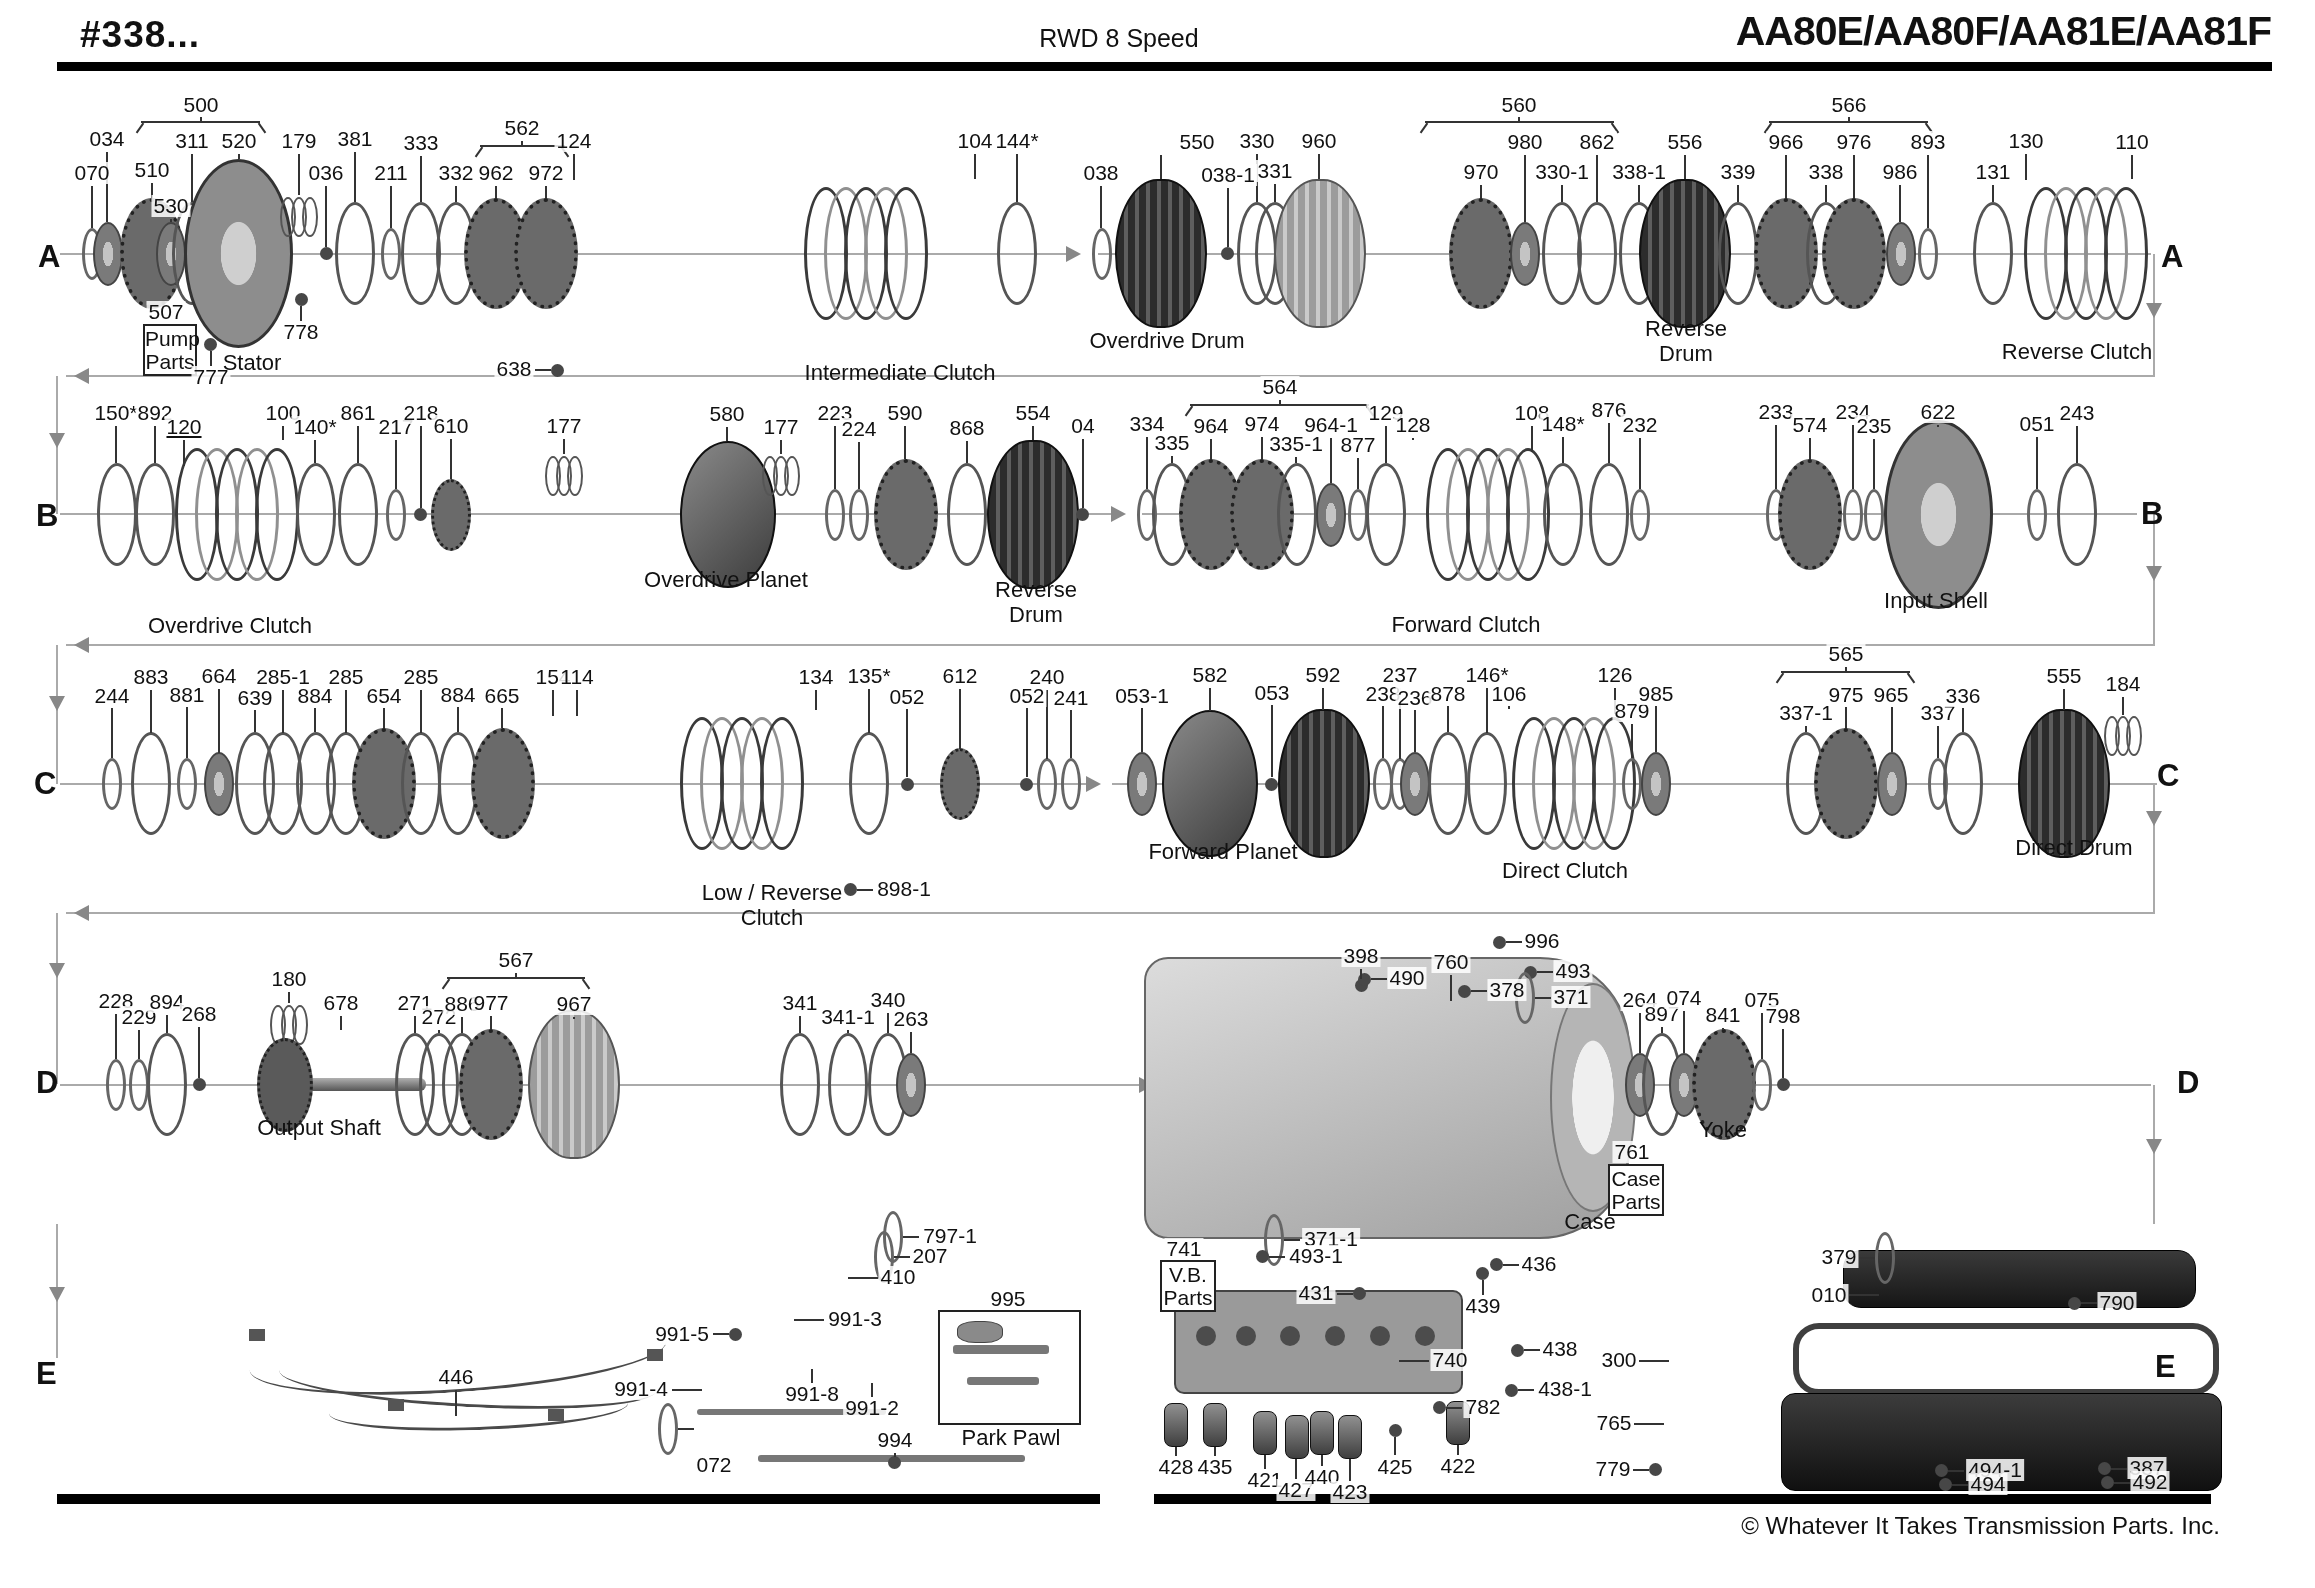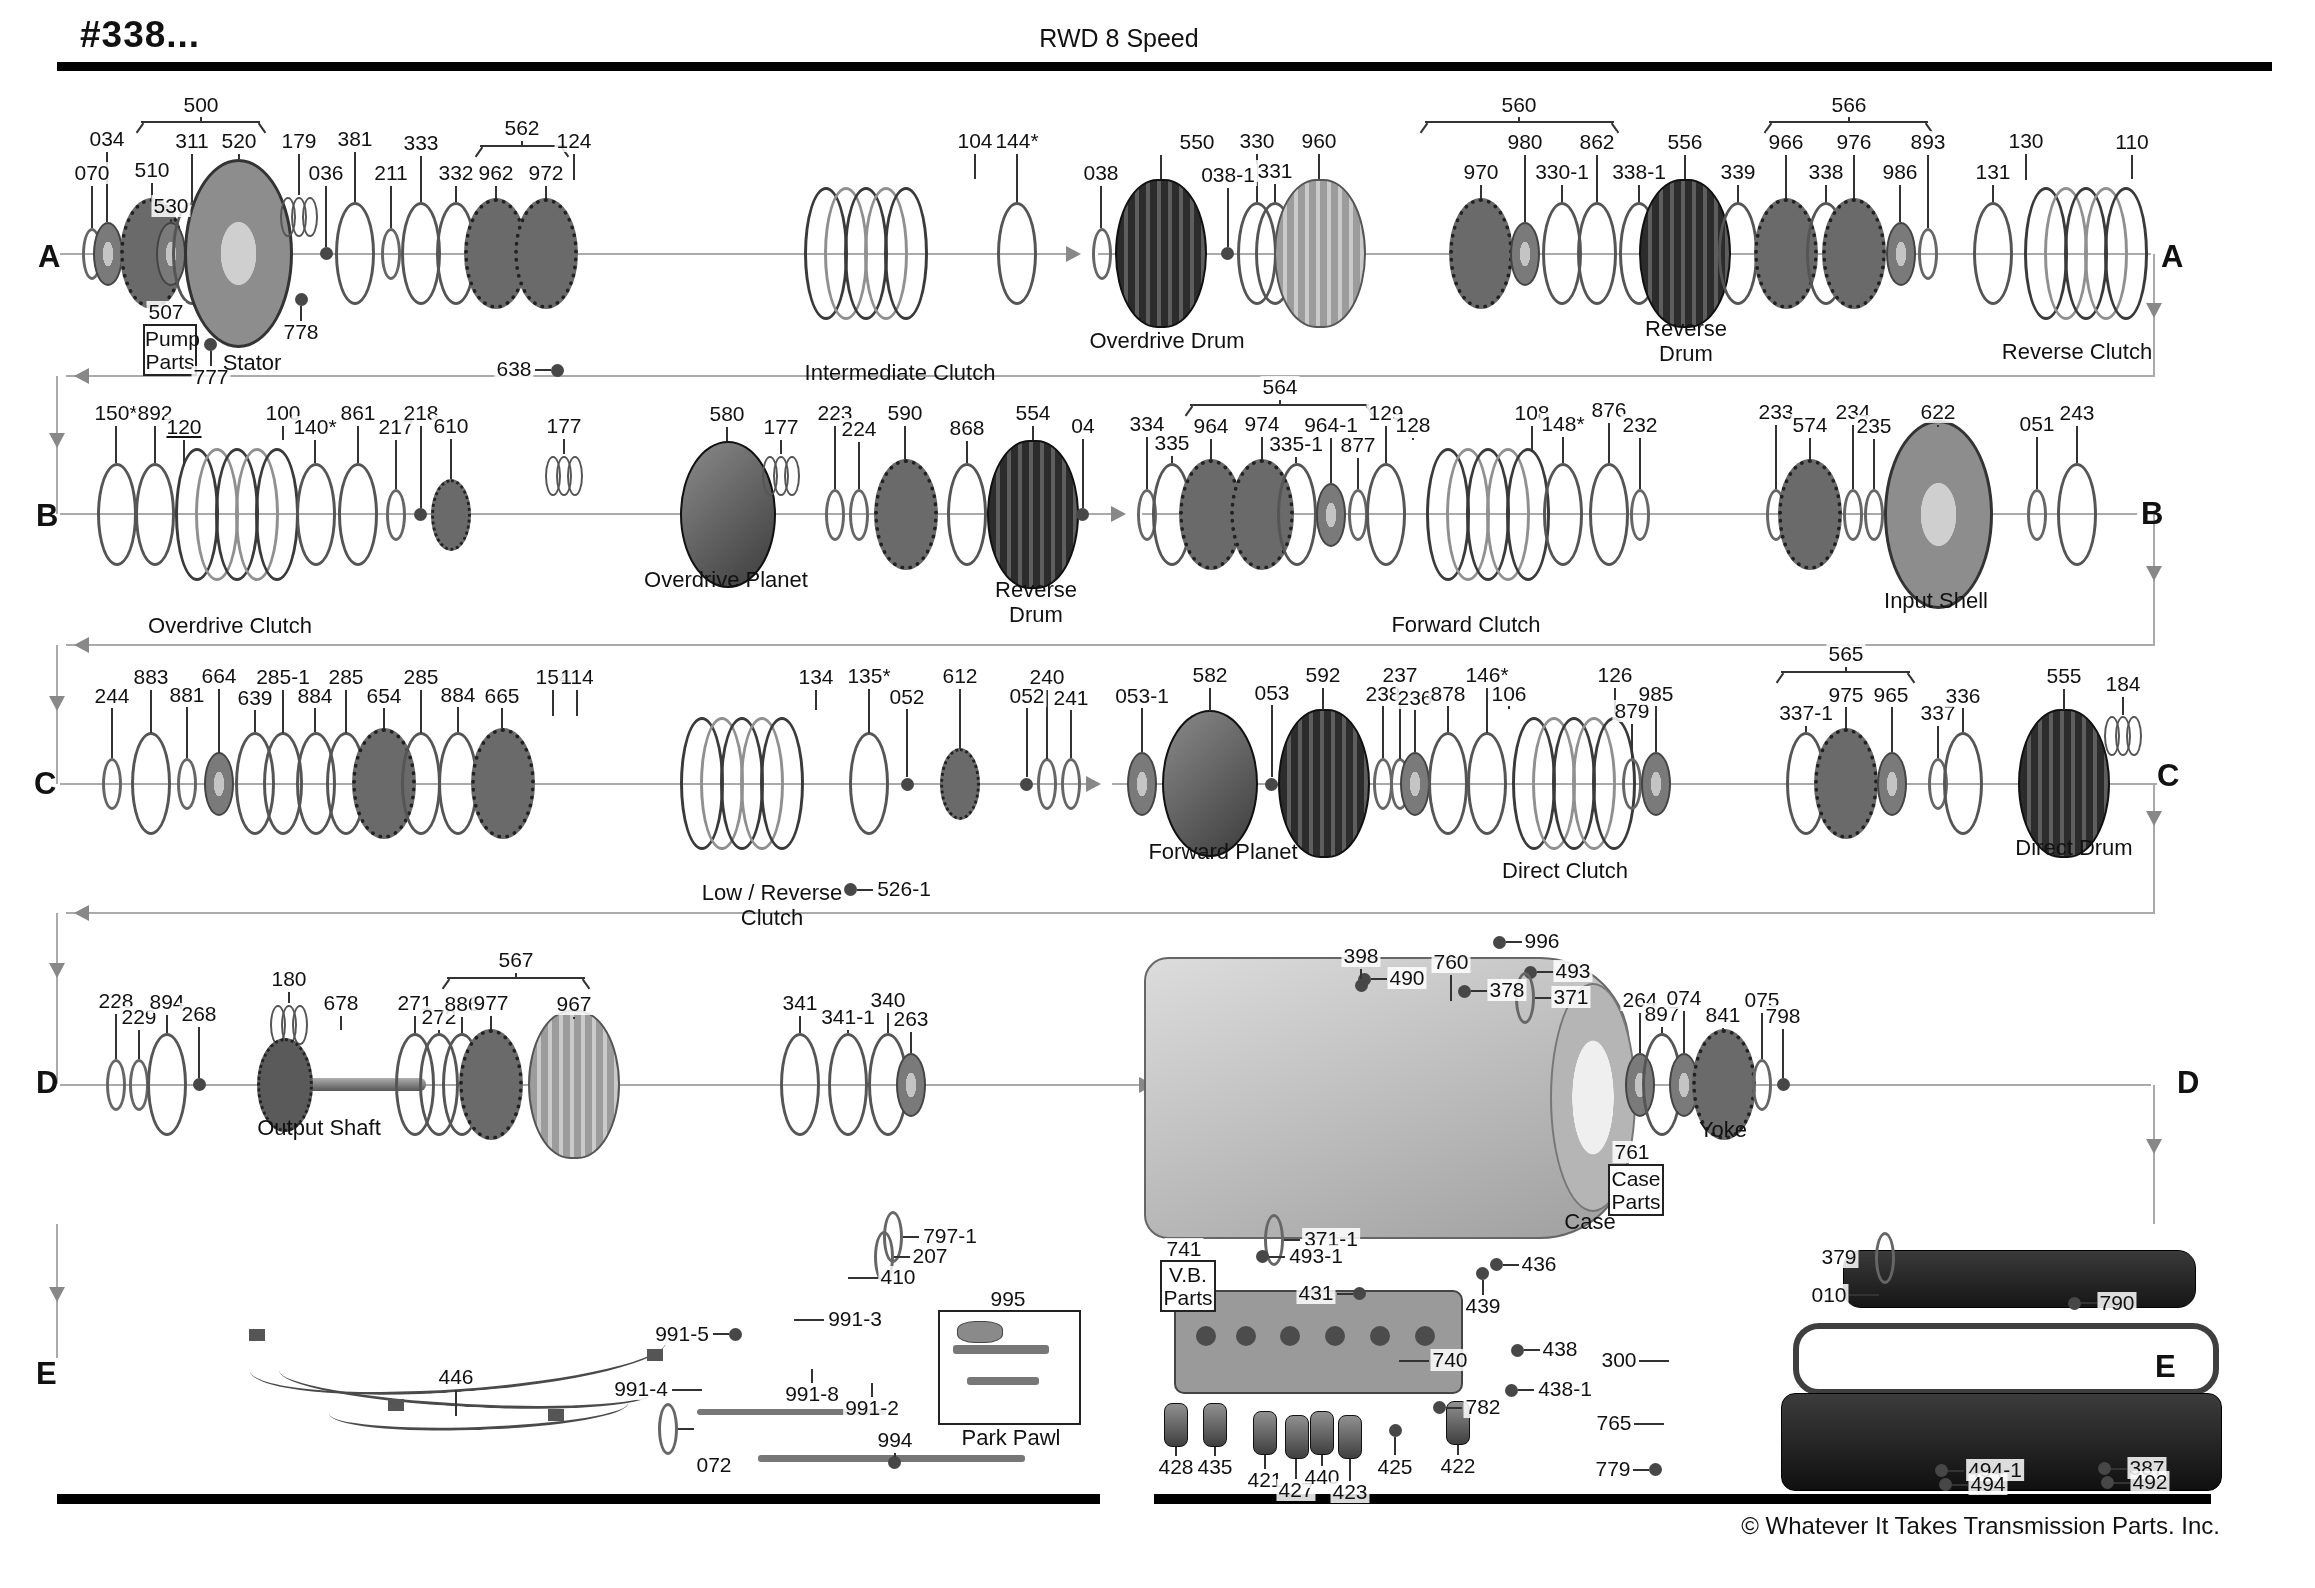--- a/index.html
+++ b/index.html
@@ -56,20 +56,21 @@
   .pbox{position:absolute;border:2px solid #222;background:#fff;z-index:5;text-align:center;font-size:21px;line-height:1.1;
         display:flex;flex-direction:column;justify-content:center;}
   .pbox-open{background:transparent;}
 </style>
 </head>
 <body>
 
 <div id="canvas">
   <div class="hdr-num">#338...</div>
   <div class="hdr-sub">RWD 8 Speed</div>
+  <div class="hdr-title">AA80E/AA80F/AA81E/AA81F</div>
   <div class="hdr-bar"></div>
   <div class="ftr-bar" style="left:57px;width:1043px;"></div>
   <div class="ftr-bar" style="left:1154px;width:1057px;"></div>
   <div class="ftr-txt">© Whatever It Takes Transmission Parts. Inc.</div>
 <div class="hline" style="left: 60px; top: 253px; width: 1013px; height: 2px;"></div>
     <div class="hline" style="left: 1098px; top: 253px; width: 1053px; height: 2px;"></div>
     <div class="hline" style="left: 66px; top: 375px; width: 2089px; height: 2px;"></div>
     <div class="hline" style="left: 60px; top: 513px; width: 1059px; height: 2px;"></div>
     <div class="hline" style="left: 1142px; top: 513px; width: 995px; height: 2px;"></div>
     <div class="hline" style="left: 66px; top: 644px; width: 2089px; height: 2px;"></div>
@@ -516,21 +517,21 @@
     <div class="glyph g-gearsm" style="left: 940px; top: 748px; width: 40px; height: 72px;"></div>
     <div class="lbl" style="left: 1027px; top: 685px;">052</div>
     <div class="ld" style="left: 1026px; top: 708px; width: 2px; height: 69px;"></div>
     <div class="glyph g-small" style="left: 1020px; top: 778px; width: 13px; height: 13px;"></div>
     <div class="lbl" style="left: 1047px; top: 666px;">240</div>
     <div class="ld" style="left: 1046px; top: 690px; width: 2px; height: 69px;"></div>
     <div class="glyph g-oring" style="left: 1037px; top: 758px; width: 20px; height: 52px;"></div>
     <div class="lbl" style="left: 1071px; top: 687px;">241</div>
     <div class="ld" style="left: 1070px; top: 710px; width: 2px; height: 48px;"></div>
     <div class="glyph g-oring" style="left: 1061px; top: 758px; width: 20px; height: 52px;"></div>
-    <div class="lbl" style="left: 904px; top: 878px;">526-1</div>
+    <div class="lbl" style="left: 904px; top: 878px;">898-1</div>
     <div class="ld" style="left: 857px; top: 889px; width: 16px; height: 2px;"></div>
     <div class="glyph g-small" style="left: 844px; top: 883px; width: 13px; height: 13px;"></div>
     <div class="lbl" style="left: 1142px; top: 685px;">053-1</div>
     <div class="ld" style="left: 1141px; top: 708px; width: 2px; height: 44px;"></div>
     <div class="glyph g-seal" style="left: 1127px; top: 752px; width: 30px; height: 64px;"></div>
     <div class="lbl" style="left: 1210px; top: 664px;">582</div>
     <div class="ld" style="left: 1209px; top: 688px; width: 2px; height: 23px;"></div>
     <div class="glyph g-planet" style="left: 1162px; top: 710px; width: 96px; height: 147px;"></div>
     <div class="lbl" style="left: 1272px; top: 682px;">053</div>
     <div class="ld" style="left: 1271px; top: 705px; width: 2px; height: 72px;"></div>

